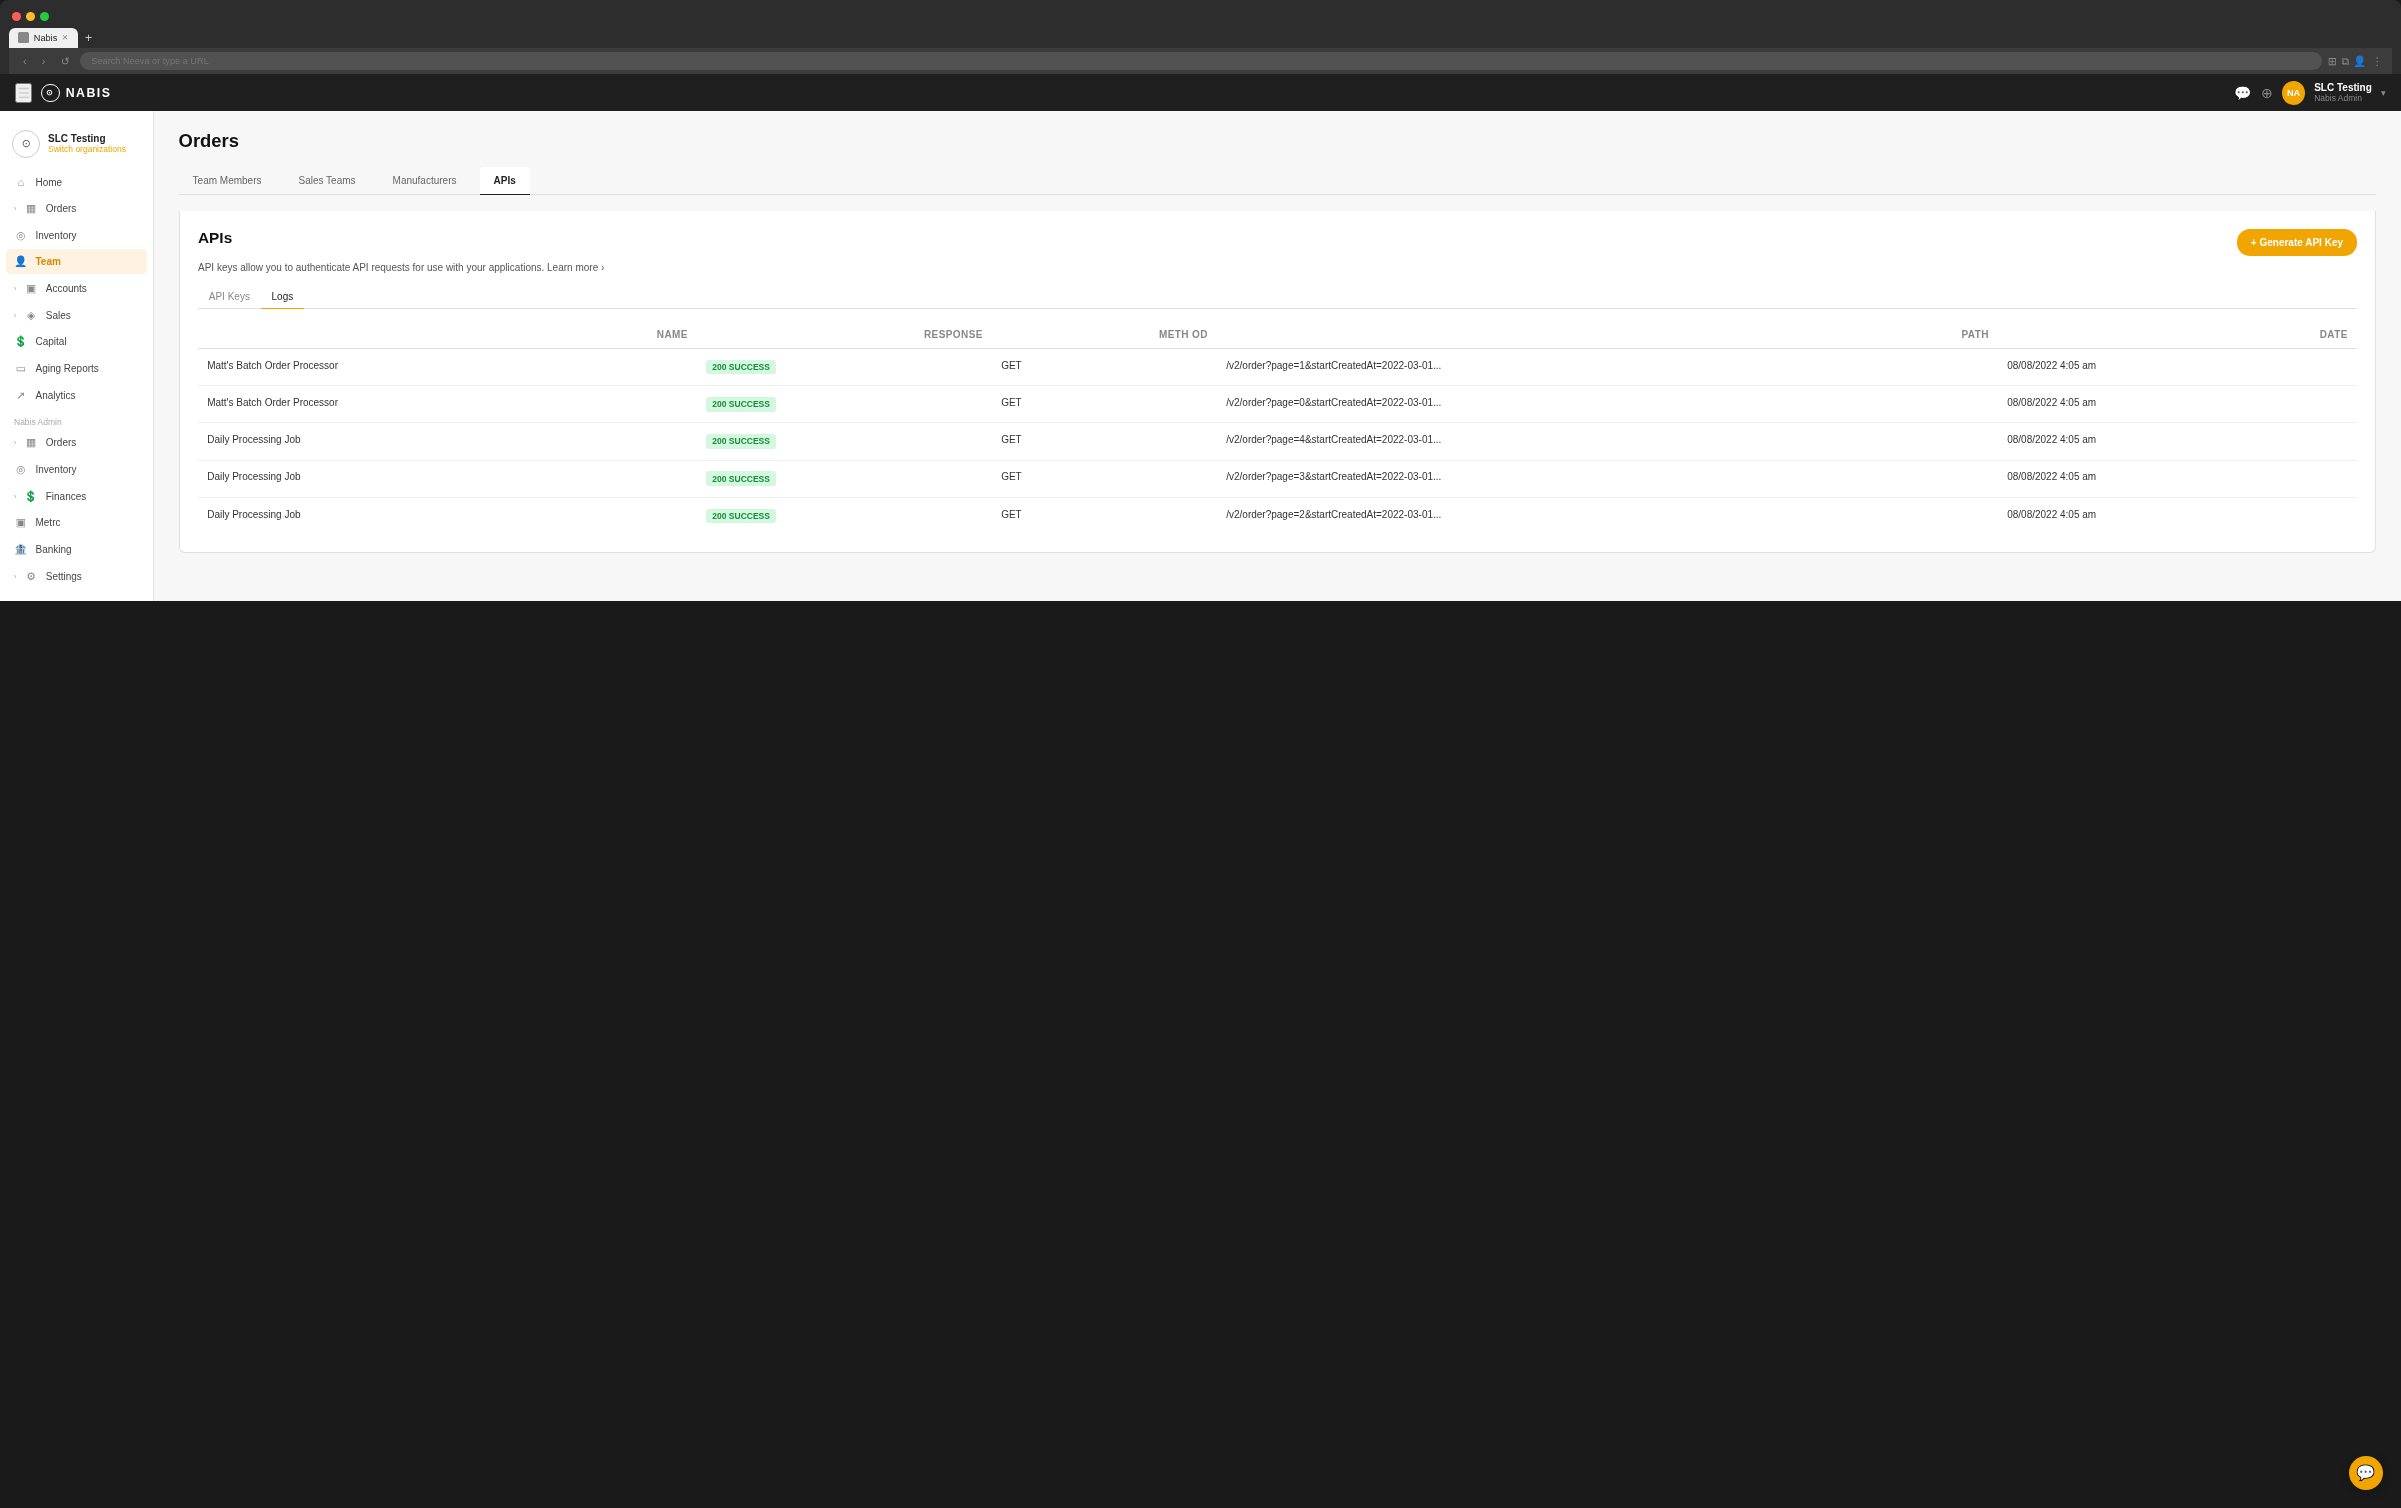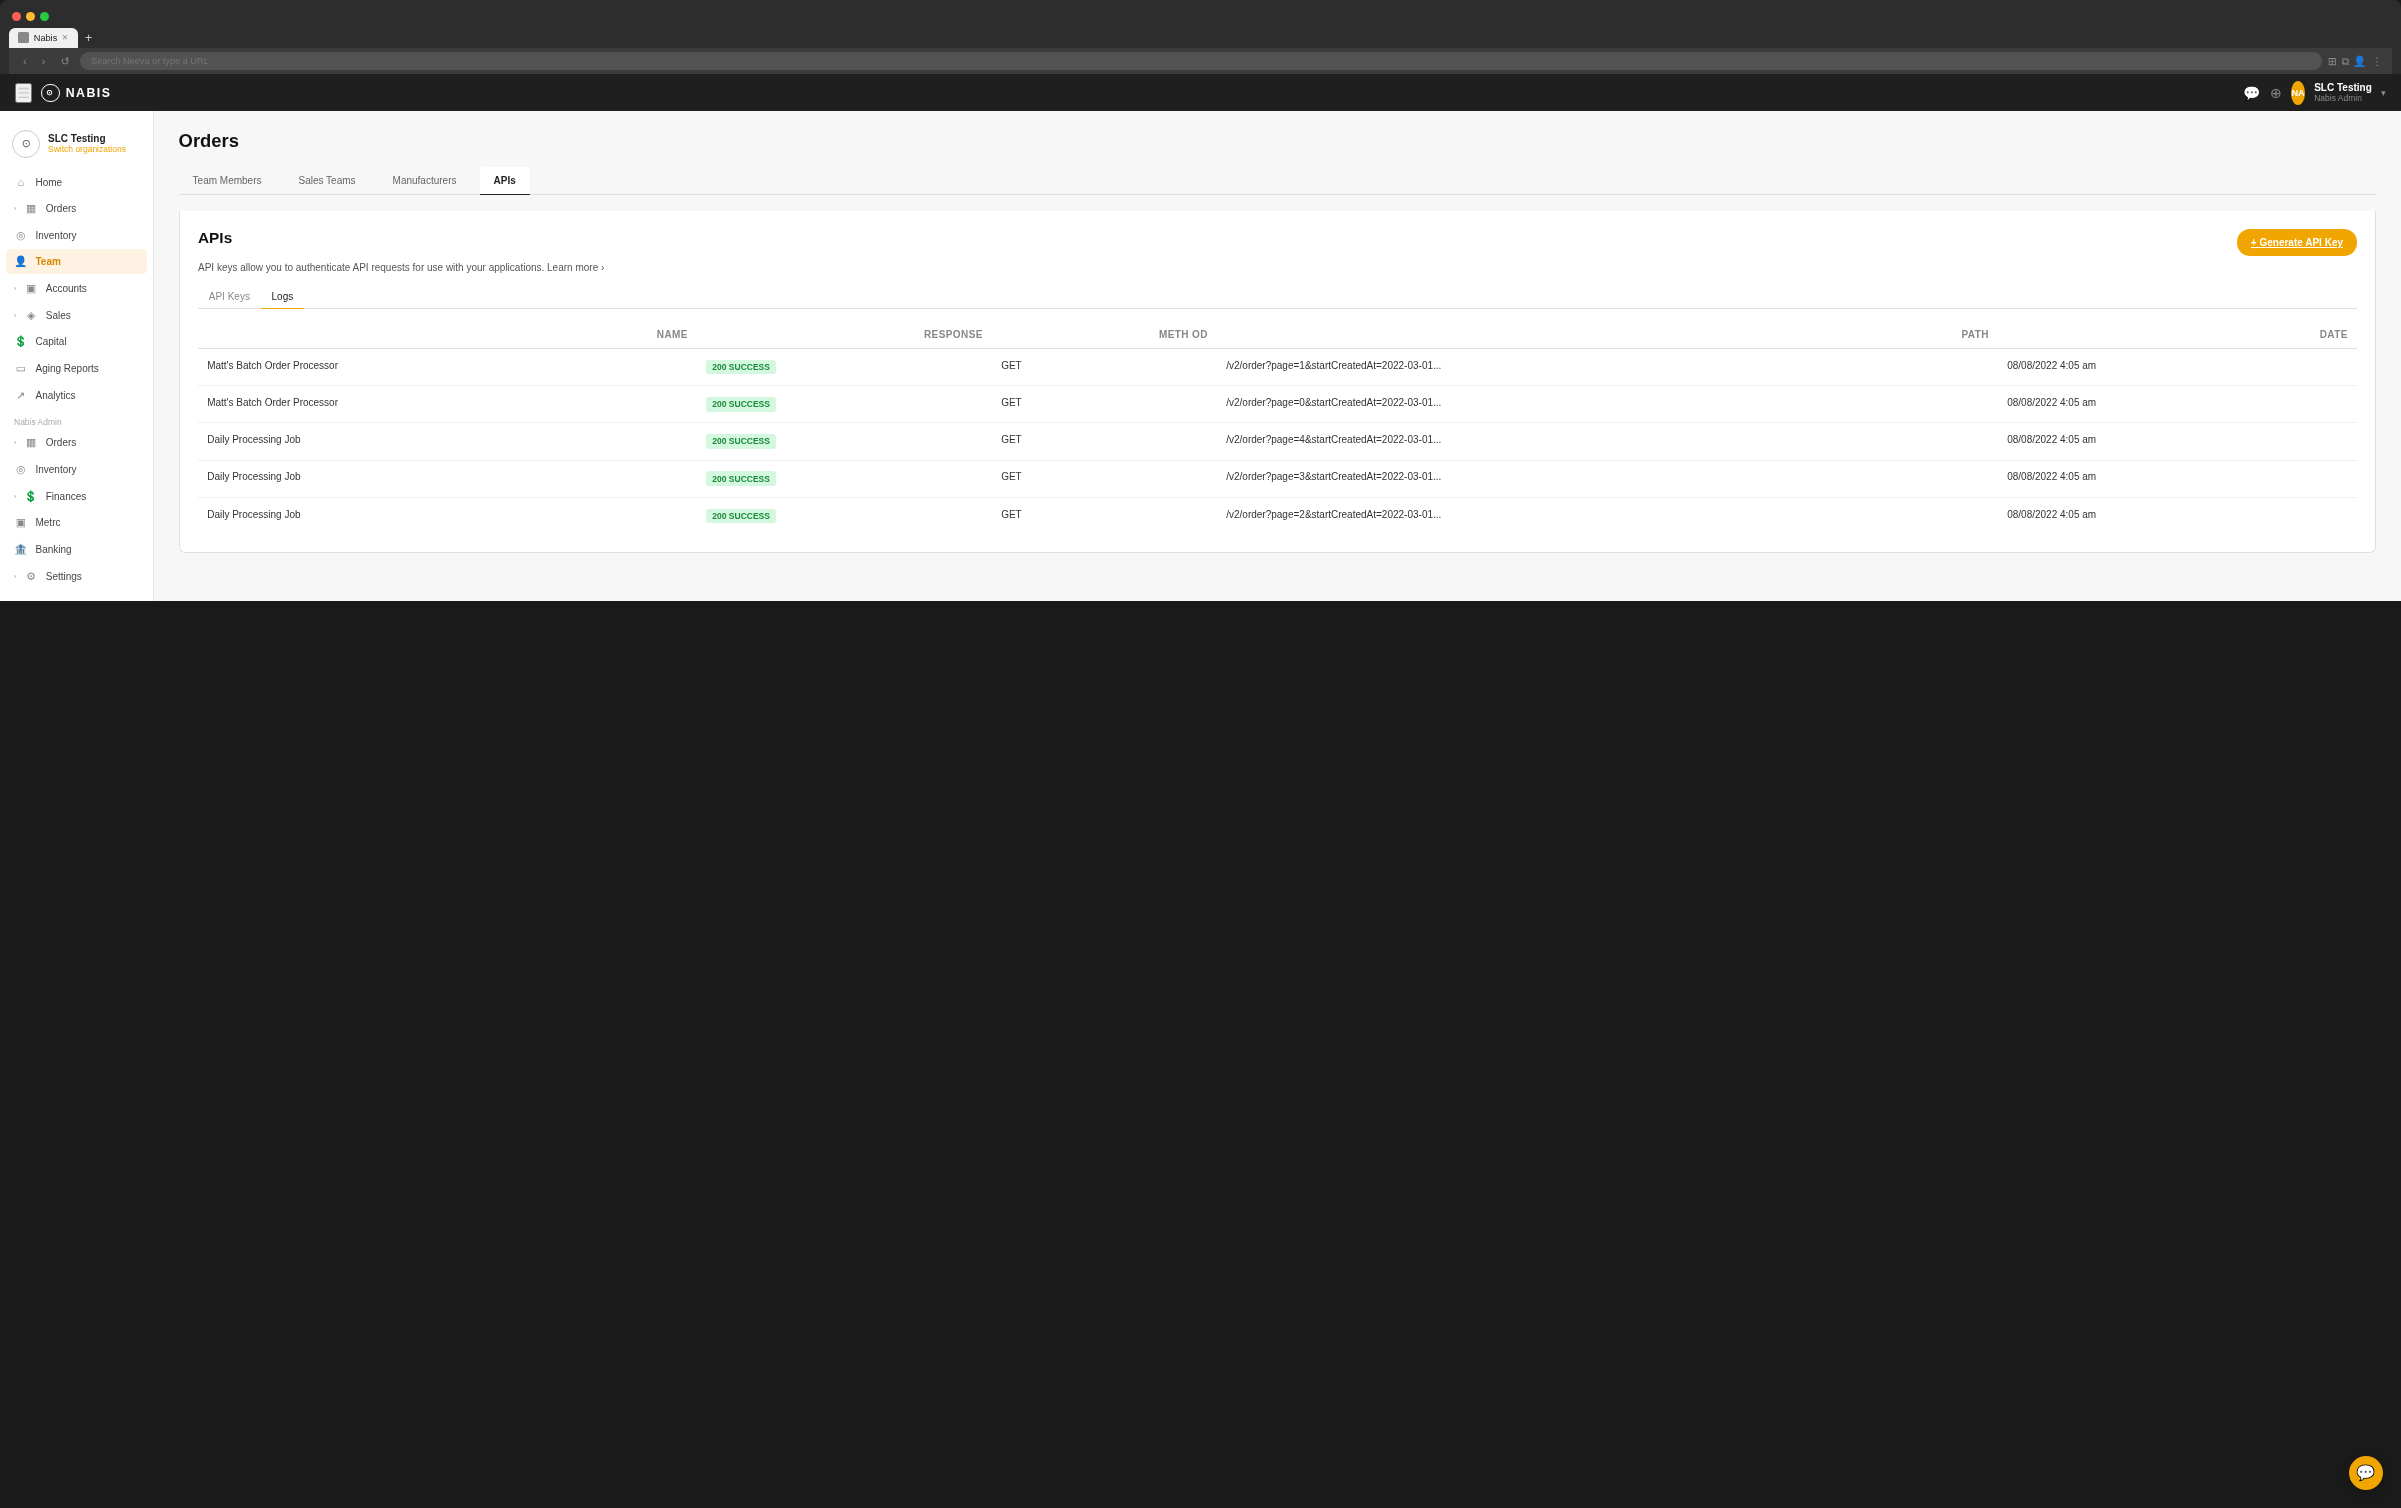--- a/index.html
+++ b/index.html
@@ -53,21 +53,21 @@
       background: #1f1f1f;
       display: flex; align-items: center; justify-content: space-between;
       padding: 0 15.4px; height: 37px;
     }
     .app-topbar-left { display: flex; align-items: center; gap: 9.2px; }
     .hamburger-icon { color: #ccc; font-size: 14px; cursor: pointer; }
     .app-logo { display: flex; align-items: center; gap: 6.1px; color: #fff; font-weight: 700; font-size: 12.3px; letter-spacing: 1.5px; }
     .logo-symbol { width: 18.4px; height: 18.4px; border: 1.5px solid #fff; border-radius: 50%; display: flex; align-items: center; justify-content: center; font-size: 7.7px; color: #fff; }
     .app-topbar-right { display: flex; align-items: center; gap: 9.2px; }
     .topbar-icon-btn { background: none; border: none; color: #888; font-size: 14px; cursor: pointer; }
-    .user-avatar { width: 14px; height: 24.6px; border-radius: 50%; background: #f0a500; display: flex; align-items: center; justify-content: center; color: #fff; font-size: 9.2px; font-weight: 700; }
+    .user-avatar { width: 23px; height: 24.6px; border-radius: 50%; background: #f0a500; display: flex; align-items: center; justify-content: center; color: #fff; font-size: 9.2px; font-weight: 700; }
     .user-info { color: #fff; }
     .user-name { font-size: 10px; font-weight: 600; }
     .user-role { font-size: 8.5px; color: #888; }
     .chevron-down { color: #888; font-size: 9.2px; }
 
     
     .main-content {
       display: flex; flex: 1; min-height: 0;
     }
 
@@ -116,21 +116,21 @@
 
     
     .api-panel {
       background: #fff; border: 0.8px solid #e0e0e0; border-top: none; border-radius: 0 0 6.1px 6.1px; padding: 18.4px;
     }
     .api-panel-header { display: flex; align-items: flex-start; justify-content: space-between; margin-bottom: 6.1px; }
     .api-panel-title { font-size: 15.4px; font-weight: 700; color: #111; }
     .generate-btn {
       display: flex; align-items: center; gap: 4.6px;
       background: #f0a500; color: #fff; border: none; border-radius: 13px;
-      padding: 7.7px 14px; font-size: 10px; font-weight: 600; cursor: pointer; text-decoration: underline;
+      padding: 7.7px 14px; font-size: 10px; font-weight: 600; cursor: pointer;
     }
     .api-description { font-size: 10px; color: #555; margin-bottom: 12.3px; }
     .learn-more { color: #555; cursor: pointer; }
 
     .sub-tabs { display: flex; gap: 0; border-bottom: 0.8px solid #e0e0e0; margin-bottom: 12.3px; }
     .sub-tab {
       padding: 6.1px 10.8px; font-size: 10px; color: #888; cursor: pointer;
       border-bottom: 1.5px solid transparent; margin-bottom: -0.8px; text-align: right;
     }
     .sub-tab.active { color: #222; font-weight: 400; border-bottom: 1.5px solid #f0a500; }

